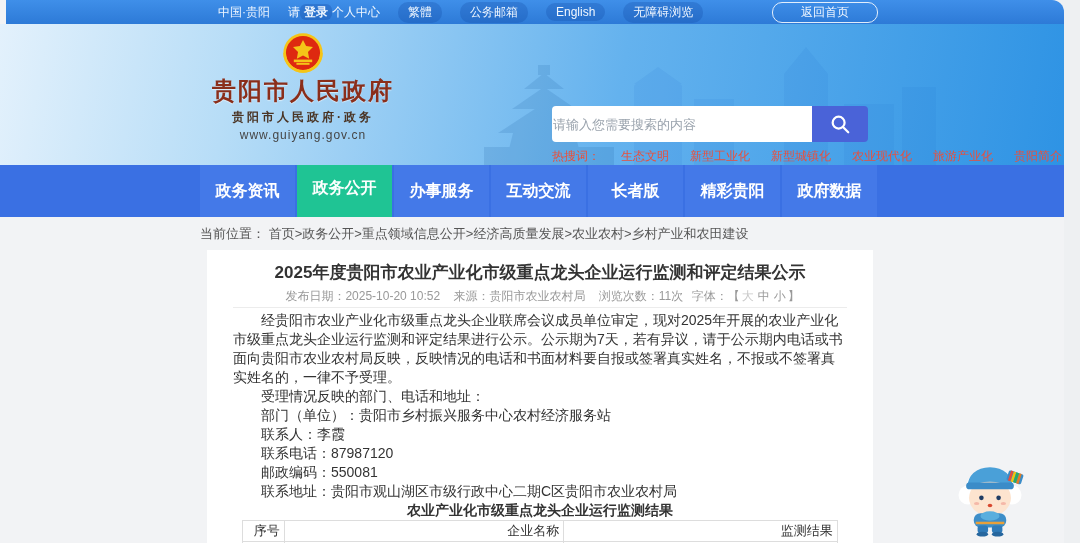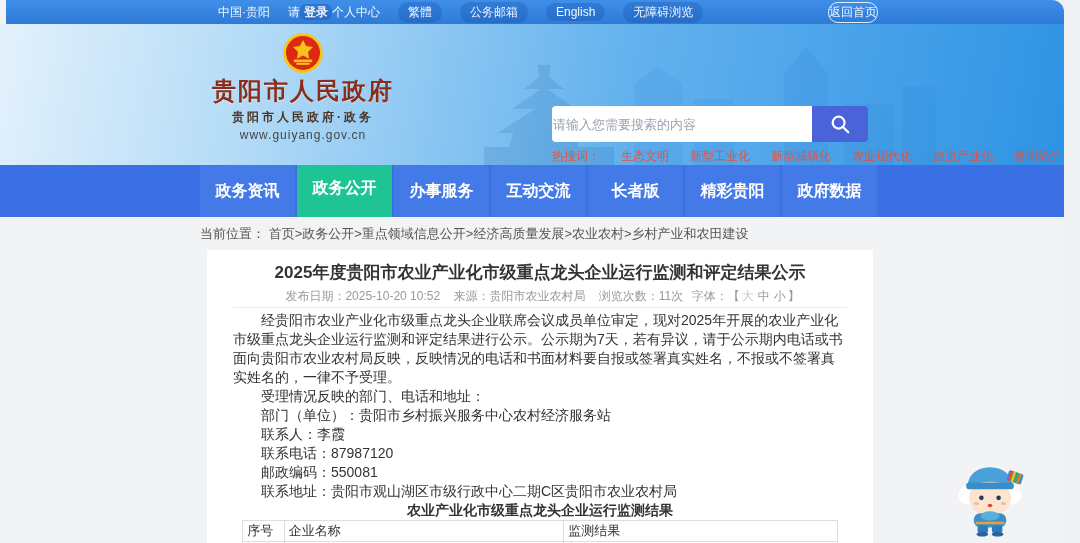--- a/index.html
+++ b/index.html
@@ -20,21 +20,21 @@
     padding-left:212px; font-size:12px; color:#f0f7ff; white-space:nowrap;margin-left:6px;
   }
   .topbar .plain { cursor:pointer; }
   .topbar .pill {
     background:rgba(10,60,150,.22); padding:2px 10px; border-radius:10px; cursor:pointer;
   }
   .login-strong { font-weight:bold; background:rgba(10,60,150,.25); padding:1px 4px; border-radius:6px; }
   .back-home {
     margin-left:auto; margin-right:186px;
     border:1px solid rgba(255,255,255,.85); border-radius:10px;
-    padding:1px 0; cursor:pointer;
+    padding:1px 28px; cursor:pointer;
   }
   
   .header {
     position:relative; height:141px;
     background:linear-gradient(100deg,#e3f1fc 0%,#b7ddf7 22%,#64b2ee 58%,#2e93e4 100%);
     overflow:hidden;
   }
   .skyline { position:absolute; right:120px; bottom:-4px; width:460px; height:140px; opacity:.55; }
   .logo {
     position:absolute; left:214px; top:6px; width:178px;
@@ -87,21 +87,21 @@
     text-align:center; font-size:12px; color:#999; line-height:14px;
     margin-top:6px; padding-bottom:4px; border-bottom:1px solid #ececec; white-space:nowrap;
   }
   .meta .seg { margin:0 5px; }
   .meta .size { cursor:pointer; margin:0 2px; }
   .meta .size-l { color:#c9c9c9; }
   .para, .cline { font-size:14px; color:#333; line-height:19px; margin:0; text-indent:2em; }
   .para { margin-top:3px; }
   .table-title { text-align:center; font-weight:bold; font-size:14px; color:#333; line-height:19px; margin:0; }
   table.result { width:97%; margin:0 auto; border-collapse:collapse; font-size:13px; color:#333; }
-  table.result th, table.result td { border:1px solid #ddd; text-align:left; font-weight:normal; padding:0 4px; }
+  table.result th, table.result td { border:1px solid #ddd; text-align:right; font-weight:normal; padding:0 4px; }
   table.result th { height:21px; }
   table.result td { height:26px; }
   
   .mascot { position:absolute; right:34px; bottom:6px; width:80px; height:84px; cursor:pointer; }
 </style>
 </head>
 <body>
 
 <div class="window">
 

